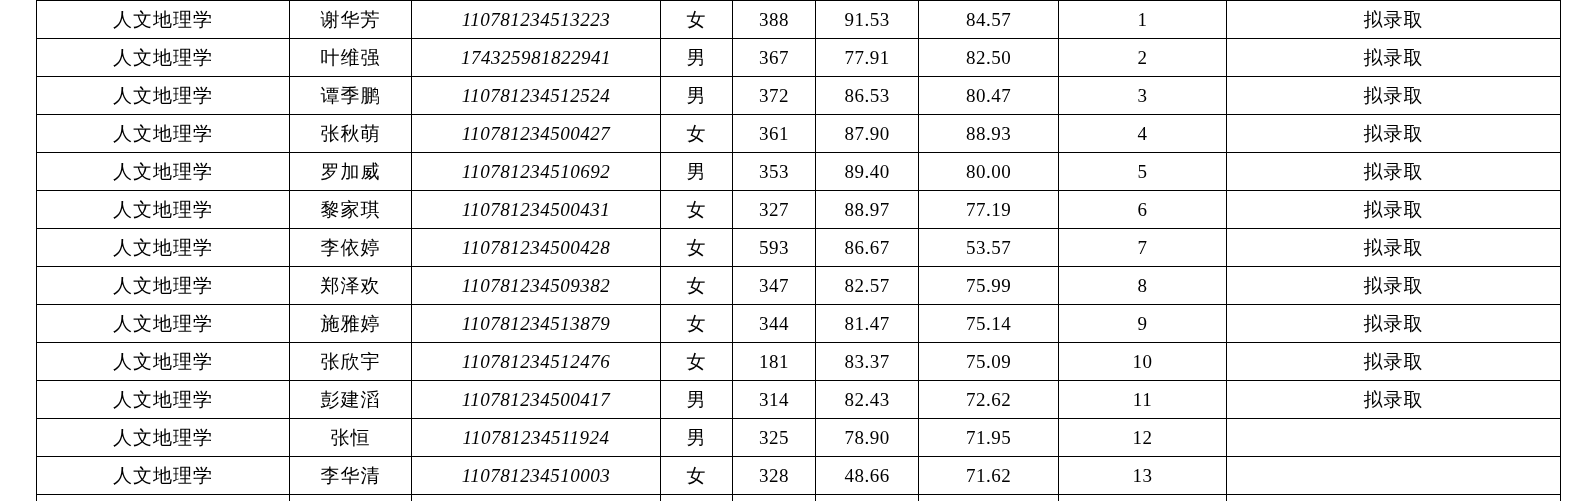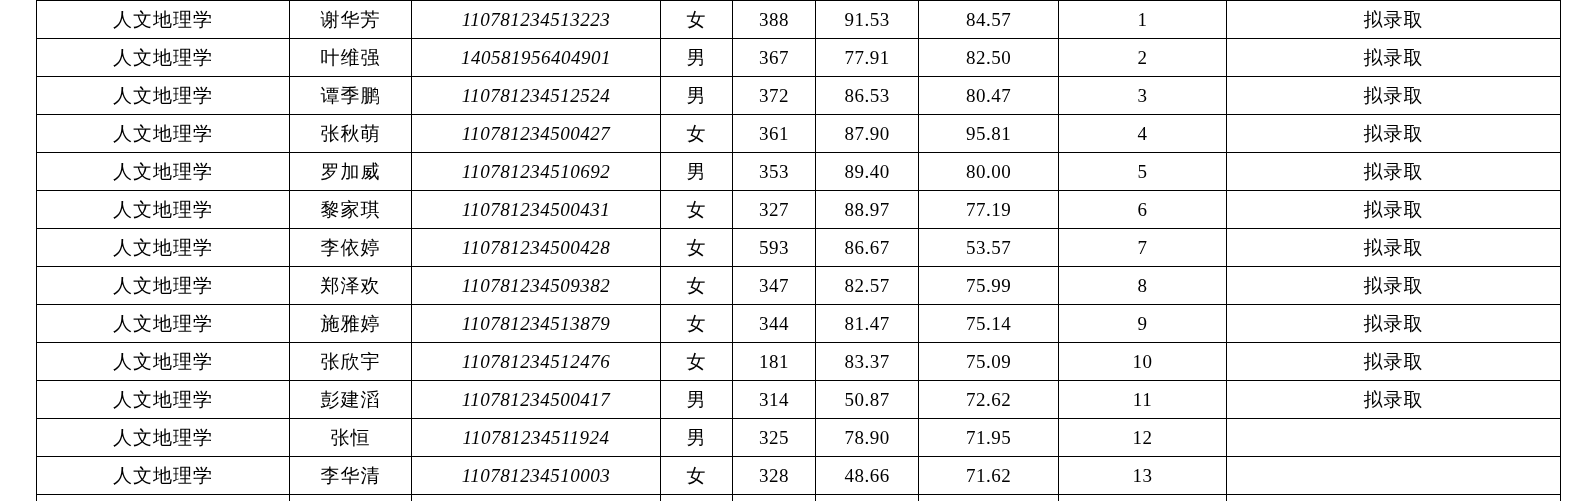--- a/index.html
+++ b/index.html
@@ -90,21 +90,21 @@
           <td class="cell-gender">女</td>
           <td class="cell-score">388</td>
           <td class="cell-written">91.53</td>
           <td class="cell-total">84.57</td>
           <td class="cell-rank">1</td>
           <td class="cell-status">拟录取</td>
         </tr>
         <tr>
           <td class="cell-major">人文地理学</td>
           <td class="cell-name">叶维强</td>
-          <td class="cell-id">140581956404901</td>
+          <td class="cell-id">174325981822941</td>
           <td class="cell-gender">男</td>
           <td class="cell-score">367</td>
           <td class="cell-written">77.91</td>
           <td class="cell-total">82.50</td>
           <td class="cell-rank">2</td>
           <td class="cell-status">拟录取</td>
         </tr>
         <tr>
           <td class="cell-major">人文地理学</td>
           <td class="cell-name">谭季鹏</td>
@@ -116,21 +116,21 @@
           <td class="cell-rank">3</td>
           <td class="cell-status">拟录取</td>
         </tr>
         <tr>
           <td class="cell-major">人文地理学</td>
           <td class="cell-name">张秋萌</td>
           <td class="cell-id">110781234500427</td>
           <td class="cell-gender">女</td>
           <td class="cell-score">361</td>
           <td class="cell-written">87.90</td>
-          <td class="cell-total">95.81</td>
+          <td class="cell-total">88.93</td>
           <td class="cell-rank">4</td>
           <td class="cell-status">拟录取</td>
         </tr>
         <tr>
           <td class="cell-major">人文地理学</td>
           <td class="cell-name">罗加威</td>
           <td class="cell-id">110781234510692</td>
           <td class="cell-gender">男</td>
           <td class="cell-score">353</td>
           <td class="cell-written">89.40</td>
@@ -192,21 +192,21 @@
           <td class="cell-total">75.09</td>
           <td class="cell-rank">10</td>
           <td class="cell-status">拟录取</td>
         </tr>
         <tr>
           <td class="cell-major">人文地理学</td>
           <td class="cell-name">彭建滔</td>
           <td class="cell-id">110781234500417</td>
           <td class="cell-gender">男</td>
           <td class="cell-score">314</td>
-          <td class="cell-written">50.87</td>
+          <td class="cell-written">82.43</td>
           <td class="cell-total">72.62</td>
           <td class="cell-rank">11</td>
           <td class="cell-status">拟录取</td>
         </tr>
         <tr>
           <td class="cell-major">人文地理学</td>
           <td class="cell-name">张恒</td>
           <td class="cell-id">110781234511924</td>
           <td class="cell-gender">男</td>
           <td class="cell-score">325</td>

